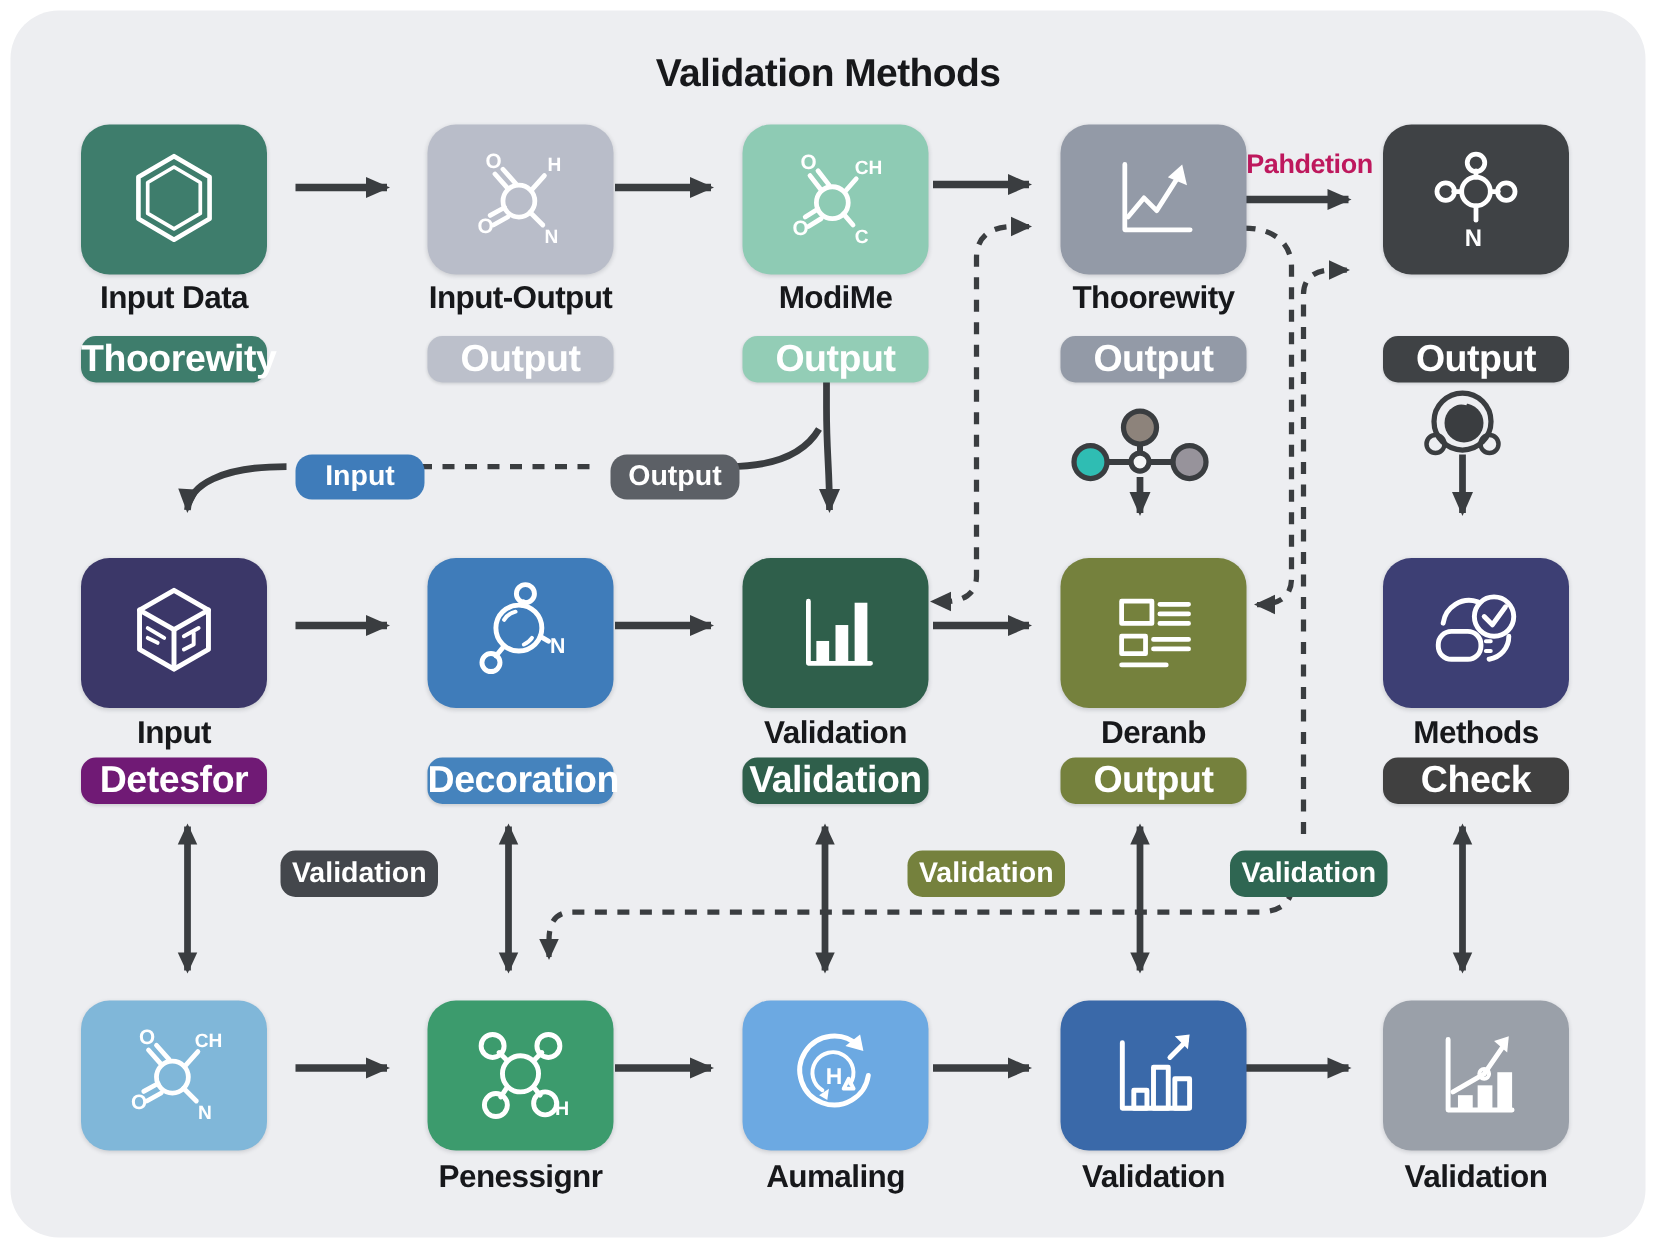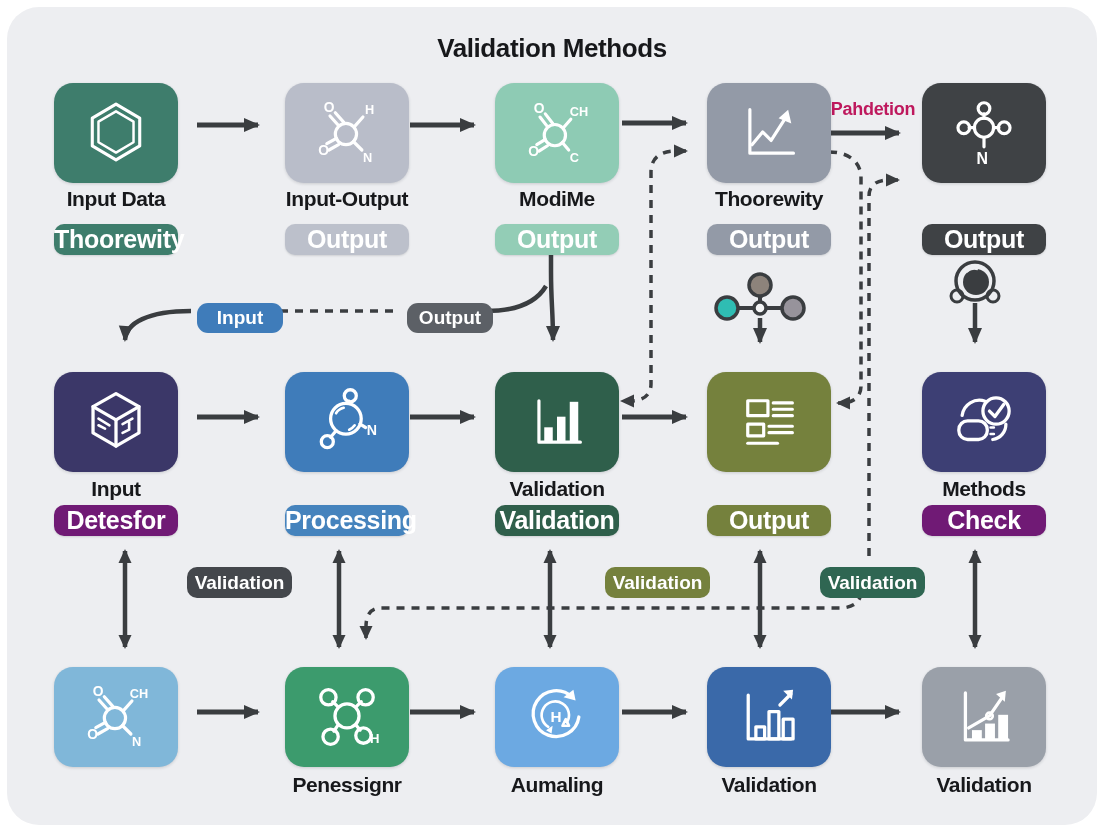--- a/index.html
+++ b/index.html
@@ -220,27 +220,28 @@
       <rect class="s" x="9" y="31" width="26" height="17" rx="8"></rect>
       <path class="s25" d="M38 37 H41 M38 43 H41"></path>
       <circle class="s" cx="43" cy="22" r="12"></circle>
       <path class="s" d="M37 22 L42 27 L50 16"></path>
       <path class="s" d="M52 34 A14 14 0 0 1 40 48"></path>
     </svg>
   </div>
 
   <div class="nlabel r2l c1">Input</div>
   <div class="nlabel r2l c3">Validation</div>
+  <div class="nlabel r2l c4">Deranb</div>
   <div class="nlabel r2l c5">Methods</div>
 
   <div class="pill r2p c1" style="background-color: #701a75;">Detesfor</div>
-  <div class="pill r2p c2" style="background-color: rgb(69, 131, 189);">Processing</div>
+  <div class="pill r2p c2" style="background-color: rgb(69, 131, 189);">Decoration</div>
   <div class="pill r2p c3" style="background-color: rgb(47, 95, 75);">Validation</div>
   <div class="pill r2p c4" style="background-color: rgb(117, 129, 61);">Output</div>
-  <div class="pill r2p c5" style="background-color: #701a75;">Check</div>
+  <div class="pill r2p c5" style="background-color: #404040;">Check</div>
 
   <div class="tile r3 c1" style="background-color: rgb(128, 183, 217);">
     <svg class="icon" width="68" height="68" viewBox="0 0 64 64">
       <circle class="s" cx="31" cy="33" r="10"></circle>
       <path class="s" d="M24 25 L16 16 M29 22 L21 13"></path>
       <path class="s" d="M39 26 L47 17"></path>
       <path class="s" d="M22 37 L13 42 M24 43 L15 48"></path>
       <path class="s" d="M38 40 L46 48"></path>
       <text x="10" y="12" font-size="13">O</text>
       <text x="45" y="14" font-size="12">CH</text>

